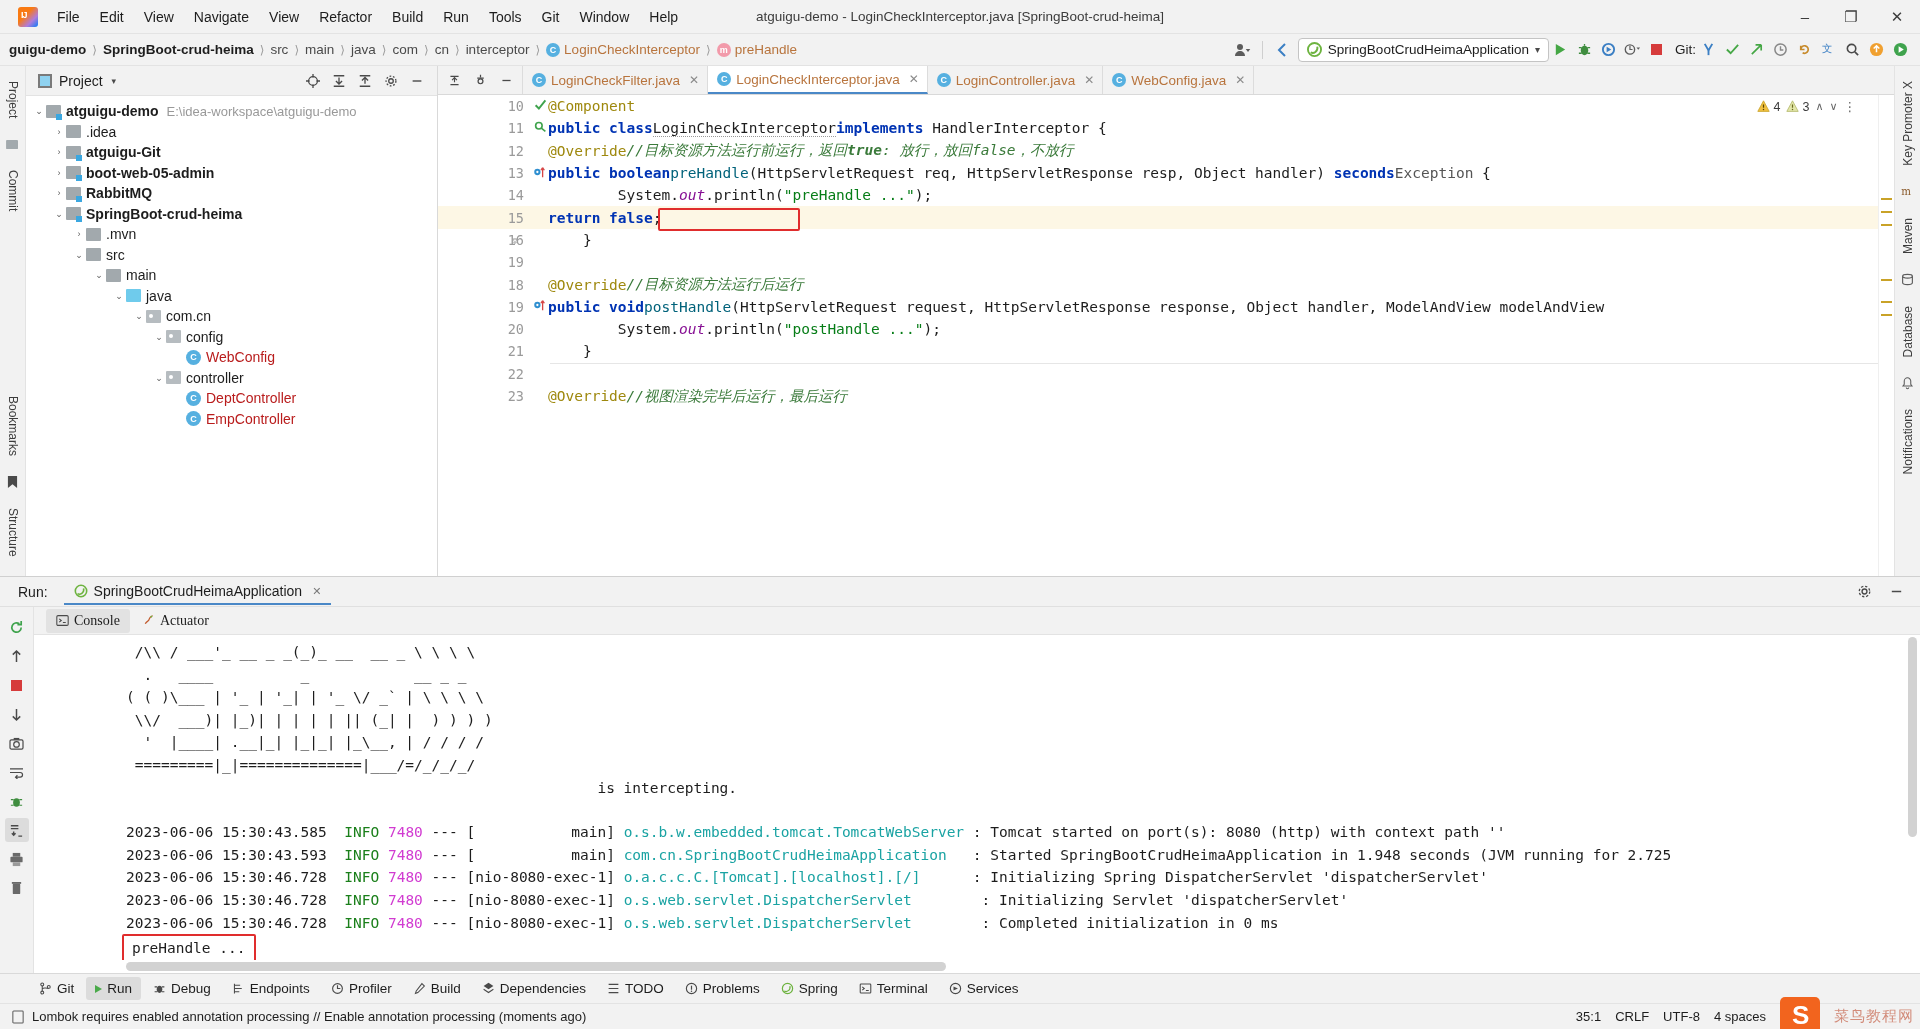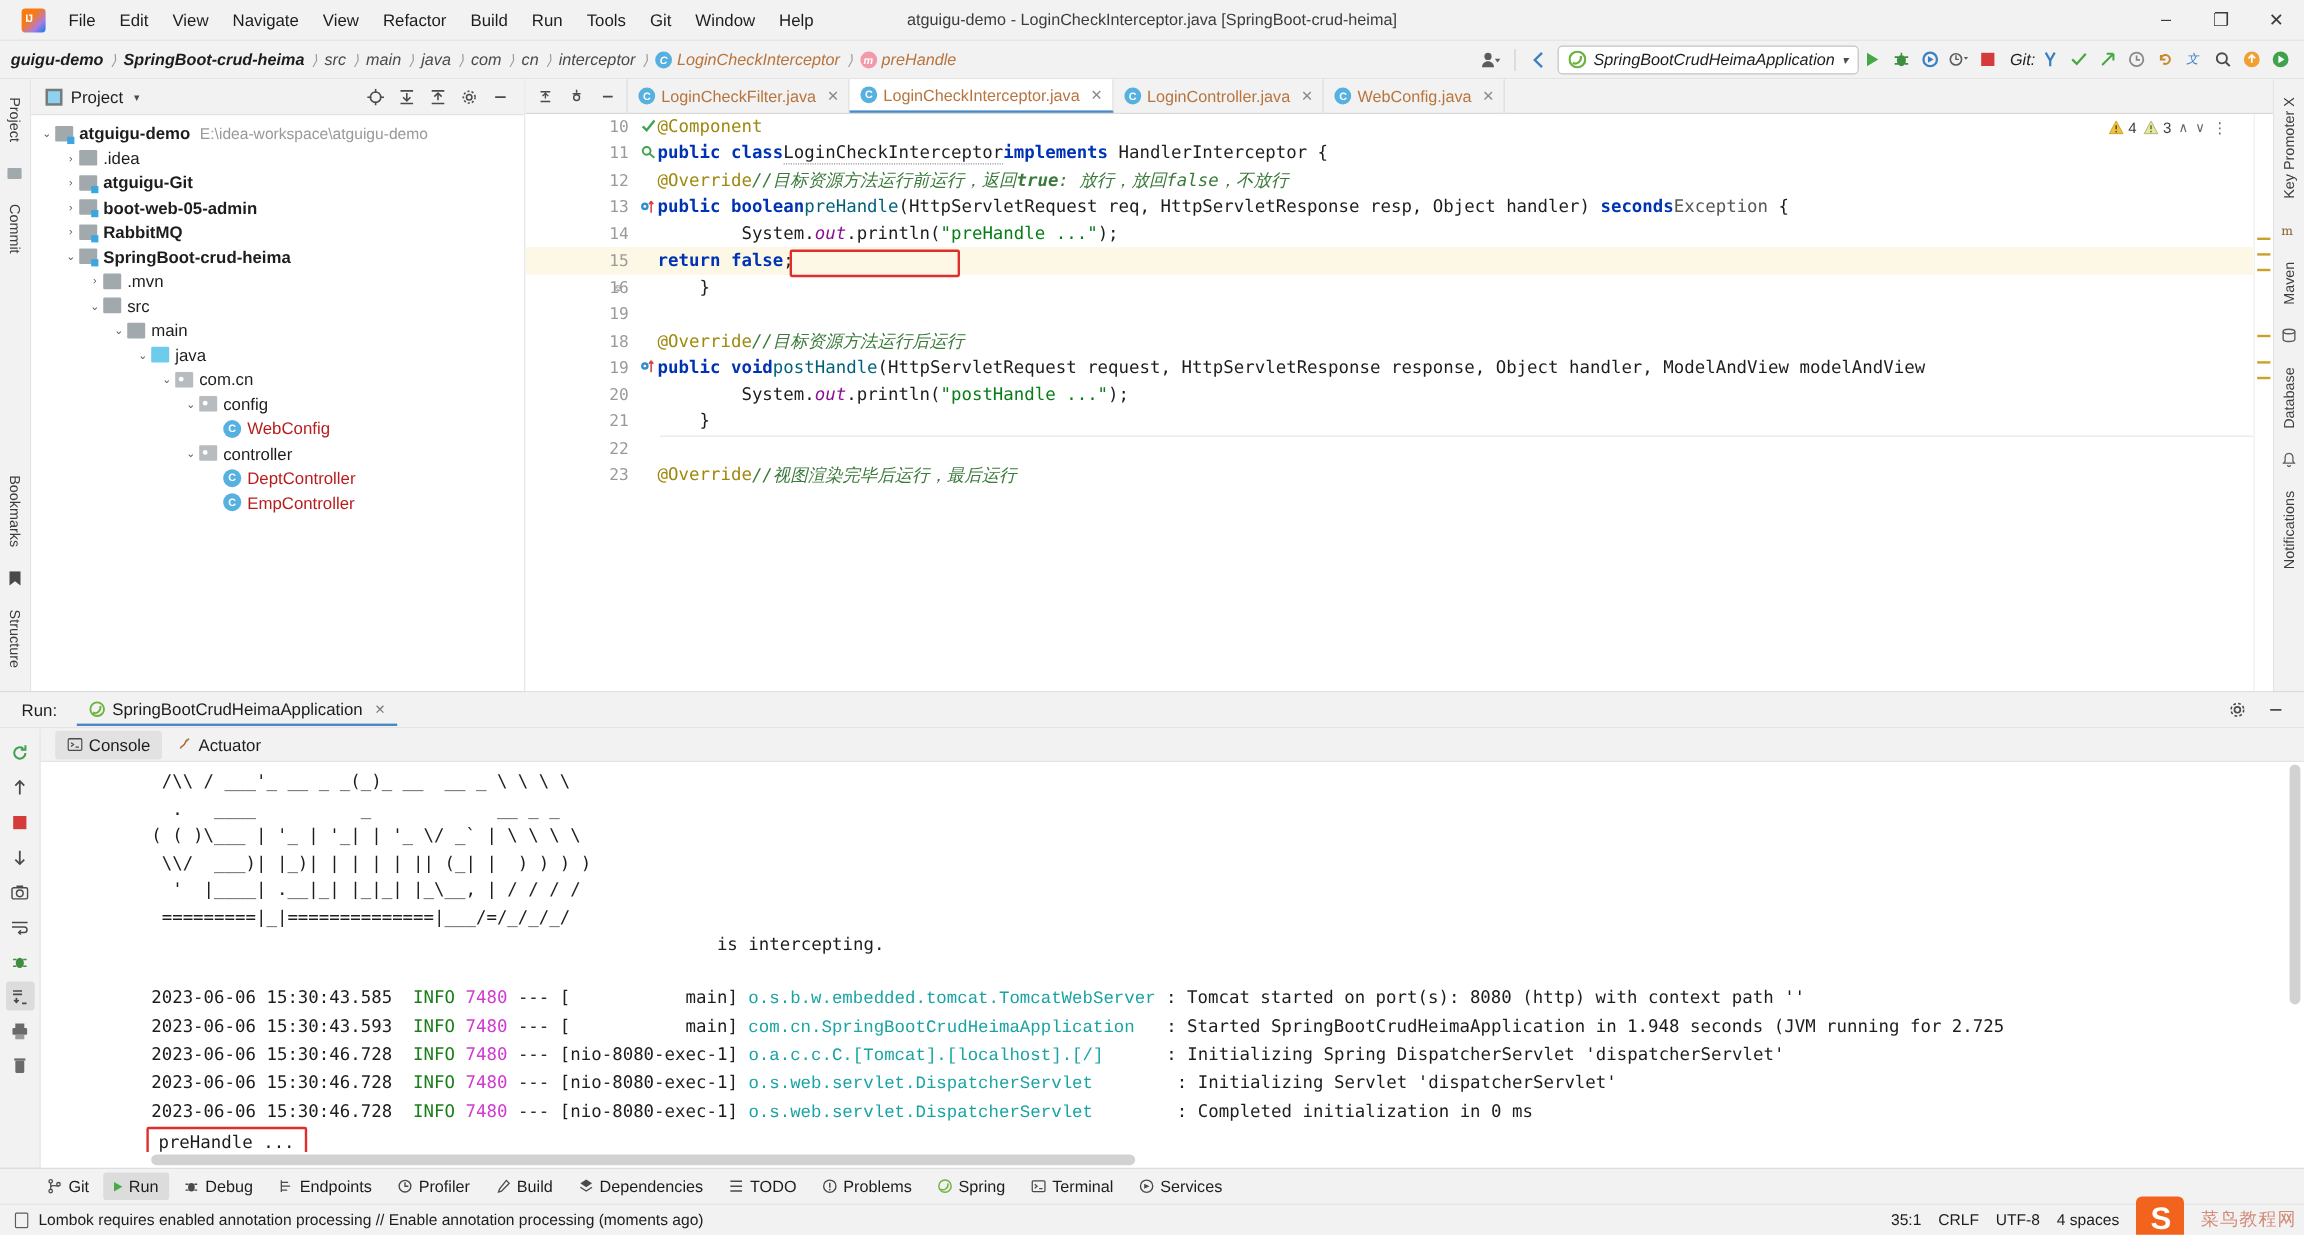--- a/index.html
+++ b/index.html
@@ -17,21 +17,21 @@
   .titlebar { height: 34px; display: flex; align-items: center; background: #f2f2f2; border-bottom: 1px solid #e3e3e3; position: relative; }
   .ij-logo { width: 20px; height: 20px; margin: 0 10px 0 18px; border-radius: 3px; background: linear-gradient(135deg,#f97a12 0%,#f97a12 38%,#b07bda 70%,#087cfa 100%); position: relative; }
   .ij-logo::after { content: "IJ"; position: absolute; left: 3px; top: 3px; font-size: 9px; font-weight: bold; color: #fff; letter-spacing: -1px; }
   .menubar { display: flex; align-items: center; gap: 2px; }
   .menu-item { padding: 4px 9px; font-size: 14px; color: #1d1d1d; cursor: default; white-space: nowrap; }
   .win-title { position: absolute; left: 50%; transform: translateX(-50%); font-size: 13.5px; color: #3c3c3c; white-space: nowrap; }
   .win-ctrls { margin-left: auto; display: flex; height: 34px; }
   .win-btn { width: 46px; height: 34px; display: flex; align-items: center; justify-content: center; font-size: 15px; color: #3c3c3c; }
 
   
-  .navbar { height: 32px; display: flex; align-items: center; background: #f2f2f2; padding-left: 4px; gap: 0; border-bottom: 1px solid #e3e3e3; font-style: italic; }
+  .navbar { height: 32px; display: flex; align-items: center; background: #f2f2f2; padding-left: 4px; gap: 0; border-bottom: 1px solid #e3e3e3; }
   .crumb { font-size: 13.5px; color: #1d1d1d; padding: 2px 5px; white-space: nowrap; display: flex; align-items: center; gap: 4px; }
   .crumb.bold { font-weight: bold; }
   .crumb.grey { color: #4a4a4a; }
   .crumb-sep { color: #9b9b9b; font-size: 12px; padding: 0 1px; }
   .crumb.cls { color: #b8743d; }
   .crumb.mth { color: #b8743d; }
   .badge-c { width: 14px; height: 14px; border-radius: 50%; background: #56b0e0; color: #fff; font-size: 9px; font-weight: bold; display: inline-flex; align-items: center; justify-content: center; }
   .badge-m { width: 14px; height: 14px; border-radius: 50%; background: #f29aaa; color: #fff; font-size: 9px; font-weight: bold; display: inline-flex; align-items: center; justify-content: center; }
   .nav-sep { width: 1px; height: 18px; background: #cfcfcf; margin: 0 7px; }
   .run-config { display: flex; align-items: center; gap: 6px; height: 24px; padding: 0 8px; border: 1px solid #c4c4c4; border-radius: 4px; background: #fff; font-size: 13.5px; margin-left: 4px; }
@@ -102,27 +102,27 @@
   .run-header { height: 30px; display: flex; align-items: center; background: #f2f2f2; border-bottom: 1px solid #e0e0e0; padding-left: 18px; }
   .run-label { font-size: 14px; color: #1d1d1d; margin-right: 16px; }
   .run-tab { display: flex; align-items: center; gap: 6px; font-size: 14px; padding: 5px 10px 4px; border-bottom: 2px solid #4a88c7; }
   .run-hdr-icons { margin-left: auto; display: flex; align-items: center; gap: 8px; padding-right: 12px; }
   .run-body { flex: 1; display: flex; min-height: 0; }
   .run-rail { width: 34px; background: #f2f2f2; border-right: 1px solid #e3e3e3; display: flex; flex-direction: column; align-items: center; padding-top: 6px; gap: 1px; }
   .rr-ico { width: 24px; height: 24px; display: flex; align-items: center; justify-content: center; font-size: 13px; color: #4a4a4a; margin: 2px 0; border-radius: 3px; }
   .rr-ico.sel { background: #dcdcdc; }
   .run-main { flex: 1; display: flex; flex-direction: column; min-width: 0; }
   .console-tabs { height: 28px; display: flex; align-items: center; gap: 2px; padding-left: 12px; background: #f2f2f2; border-bottom: 1px solid #e3e3e3; }
-  .ctab { display: flex; align-items: center; gap: 5px; font-size: 14px; padding: 4px 10px; border-radius: 3px; }
+  .ctab { display: flex; align-items: center; gap: 5px; font-size: 14px; padding: 4px 10px; border-radius: 3px; font-family: Liberation Serif, serif; }
   .ctab.active { background: #e2e2e2; }
   .console { flex: 1; overflow: hidden; background: #fff; padding: 6px 0 0 0; position: relative; }
   .cl { font-family: "DejaVu Sans Mono", monospace; font-size: 14.5px; line-height: 22.6px; white-space: pre; padding-left: 92px; color: #1d1d1d; }
   .cl .lvl { color: #1a7f1a; }
   .cl .pid { color: #d13bd1; }
-  .cl .logger { color: #1aa3a3; font-family: Liberation Mono, monospace; }
+  .cl .logger { color: #1aa3a3; }
   .ph-box { display: inline-block; border: 2px solid #e02d2d; border-radius: 2px; padding: 1px 8px 2px; margin-left: -4px; }
   .con-scroll { position: absolute; right: 2px; top: 2px; width: 12px; bottom: 14px; }
   .con-thumb { position: absolute; right: 1px; top: 0; width: 9px; height: 200px; background: #d2d2d2; border-radius: 5px; }
   .hscroll { height: 13px; background: #fff; position: relative; }
   .hthumb { position: absolute; left: 92px; top: 2px; height: 9px; width: 820px; background: #d2d2d2; border-radius: 5px; }
 
   
   .toolstrip { height: 30px; display: flex; align-items: center; background: #f2f2f2; border-top: 1px solid #d9d9d9; padding-left: 30px; gap: 3px; }
   .tsbtn { display: flex; align-items: center; gap: 5px; font-size: 13.5px; padding: 4px 9px; border-radius: 3px; color: #1d1d1d; white-space: nowrap; }
   .tsbtn.active { background: #dcdcdc; }

